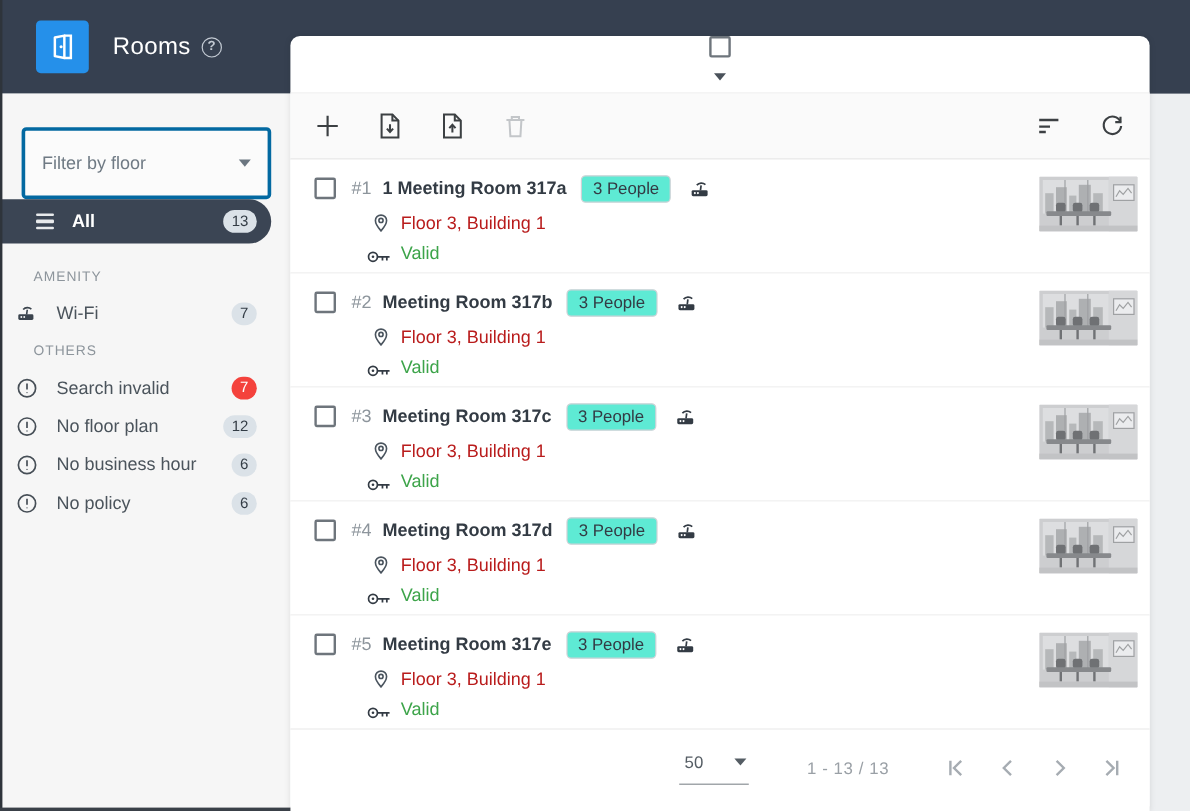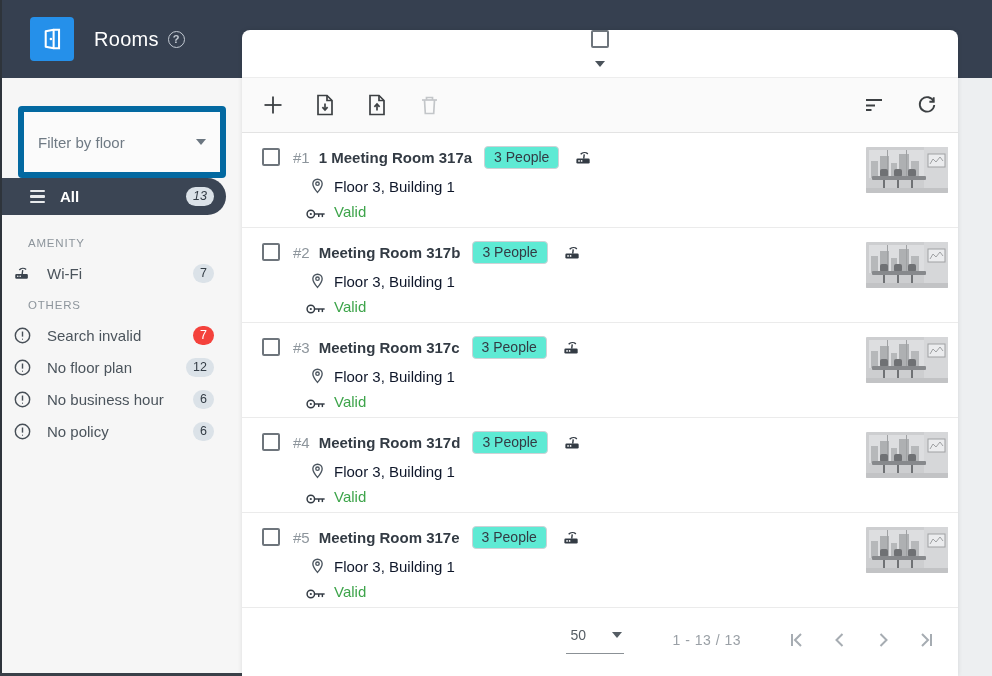--- a/index.html
+++ b/index.html
@@ -14,28 +14,28 @@
   .header { position:absolute; left:0; top:0; right:0; height:78px; background:#364050; z-index:1; }
   .brand { position:absolute; left:30px; top:17px; display:flex; align-items:center; gap:20px; }
   .logo { width:44px; height:44px; border-radius:4px; background:#2590ea; display:flex; align-items:center; justify-content:center; }
   .app-title { color:#ffffff; font-size:20px; letter-spacing:.3px; display:flex; align-items:center; gap:9px; }
   .help-circle { width:17px; height:17px; border:1.4px solid #c3cad3; border-radius:50%; color:#c3cad3;
     font-size:11px; display:flex; align-items:center; justify-content:center; font-weight:bold; }
   
   .sidebar { position:absolute; left:0; top:78px; bottom:0; width:242px; background:#f6f6f6; z-index:2; }
   .edge-left { position:absolute; left:0; top:0; width:2px; height:676px; background:#2e343b; z-index:50; }
   .sidebar-bottom-strip { position:absolute; left:0; bottom:0; width:242px; height:3px; background:#3a4048; z-index:51; }
-  .filter-box { margin:28px 16px 0 18px; height:72px; border:6px solid #0369a1; border-radius:4px; background:#fbfbfb;
+  .filter-box { margin:28px 16px 0 18px; height:60px; border:3px solid #0369a1; border-radius:4px; background:#fbfbfb;
     display:flex; align-items:center; justify-content:space-between; padding:0 14px; cursor:pointer; }
   .filter-label { color:#6f7a84; font-size:15px; }
   .caret-down { width:0; height:0; border-left:5px solid transparent; border-right:5px solid transparent; border-top:6px solid #6b7680; }
   .all-item { width:226px; height:37px; background:#3b4554; border-radius:0 19px 19px 0;
     display:flex; align-items:center; padding:0 12px 0 30px; cursor:pointer; }
   .all-label { color:#ffffff; font-size:15px; font-weight:bold; margin-left:15px; }
-  .all-item .count-badge { margin-left:auto;font-style:italic; }
+  .all-item .count-badge { margin-left:auto; }
   .menu-icon { width:15px; display:flex; flex-direction:column; gap:3px; }
   .menu-icon i { display:block; height:2.5px; background:#e8eaec; border-radius:1px; }
   .section-title { margin:22px 0 2px 28px; font-size:11.5px; letter-spacing:.8px; color:#8d959c; }
   .sidebar-item { height:32px; display:flex; align-items:center; padding:0 28px 0 12px; cursor:pointer; }
   .sidebar-item .label { font-size:15px; color:#4b545c; margin-left:15px; }
   .sidebar-item .count-badge { margin-left:auto; }
   .count-badge { background:#dbe2e8; color:#333c45; border-radius:10px; min-width:15px; text-align:center;
     padding:2px 7px; font-size:12.5px; line-height:15px; }
   .sidebar-item[data-badge="red"] .count-badge { background:#f4423c; color:#ffffff; }
   .s-icon { display:none; width:20px; height:20px; align-items:center; justify-content:center; }
@@ -57,21 +57,21 @@
   .toolbar-right { margin-left:auto; display:flex; gap:30px; }
   
   .room-list { flex:0 0 auto; }
   .room-row { position:relative; height:95px; border-bottom:1px solid #ebebeb; padding:13px 0 0 20px; background:#fff; cursor:pointer; }
   .row-line1 { display:flex; align-items:center; gap:9px; height:22px; }
   .room-index { color:#8d959c; font-size:15px; margin-left:4px; }
   .room-name { color:#333b44; font-size:15px; font-weight:bold; }
   .capacity-chip { border:1px solid #cdd2d6; border-radius:4px; padding:2.5px 9px; font-size:14px; color:#333b44; background:#5eead4; margin-left:3px; }
   .row-icon { display:flex; align-items:center; justify-content:center; }
   .row-line2 { margin:8px 0 0 48px; display:flex; align-items:center; gap:9px; height:20px; }
-  .room-location { color:#0f172a; font-size:15px; }
+  .room-location { color:#b91c1c; font-size:15px; }
   .row-line3 { margin:4px 0 0 44px; display:flex; align-items:flex-end; gap:8px; height:20px; }
   .license-status { color:#3da44a; font-size:15px; }
   .thumb { position:absolute; right:10px; top:14px; width:82px; height:46px; border-radius:1px; }
   
   .pagination { height:64px; display:flex; align-items:center; justify-content:flex-end; padding-right:22px; background:#fff; }
   .page-size { display:flex; align-items:center; justify-content:space-between; width:58px; border-bottom:1px solid #8b9196;
     padding:0 2px 10px 4px; cursor:pointer; }
   .page-size-value { font-size:14px; color:#555d64; }
   .page-size .caret-down { border-top-color:#555d64; }
   .range-label { margin-left:48px; font-size:14px; color:#9aa0a6; letter-spacing:.5px; }

